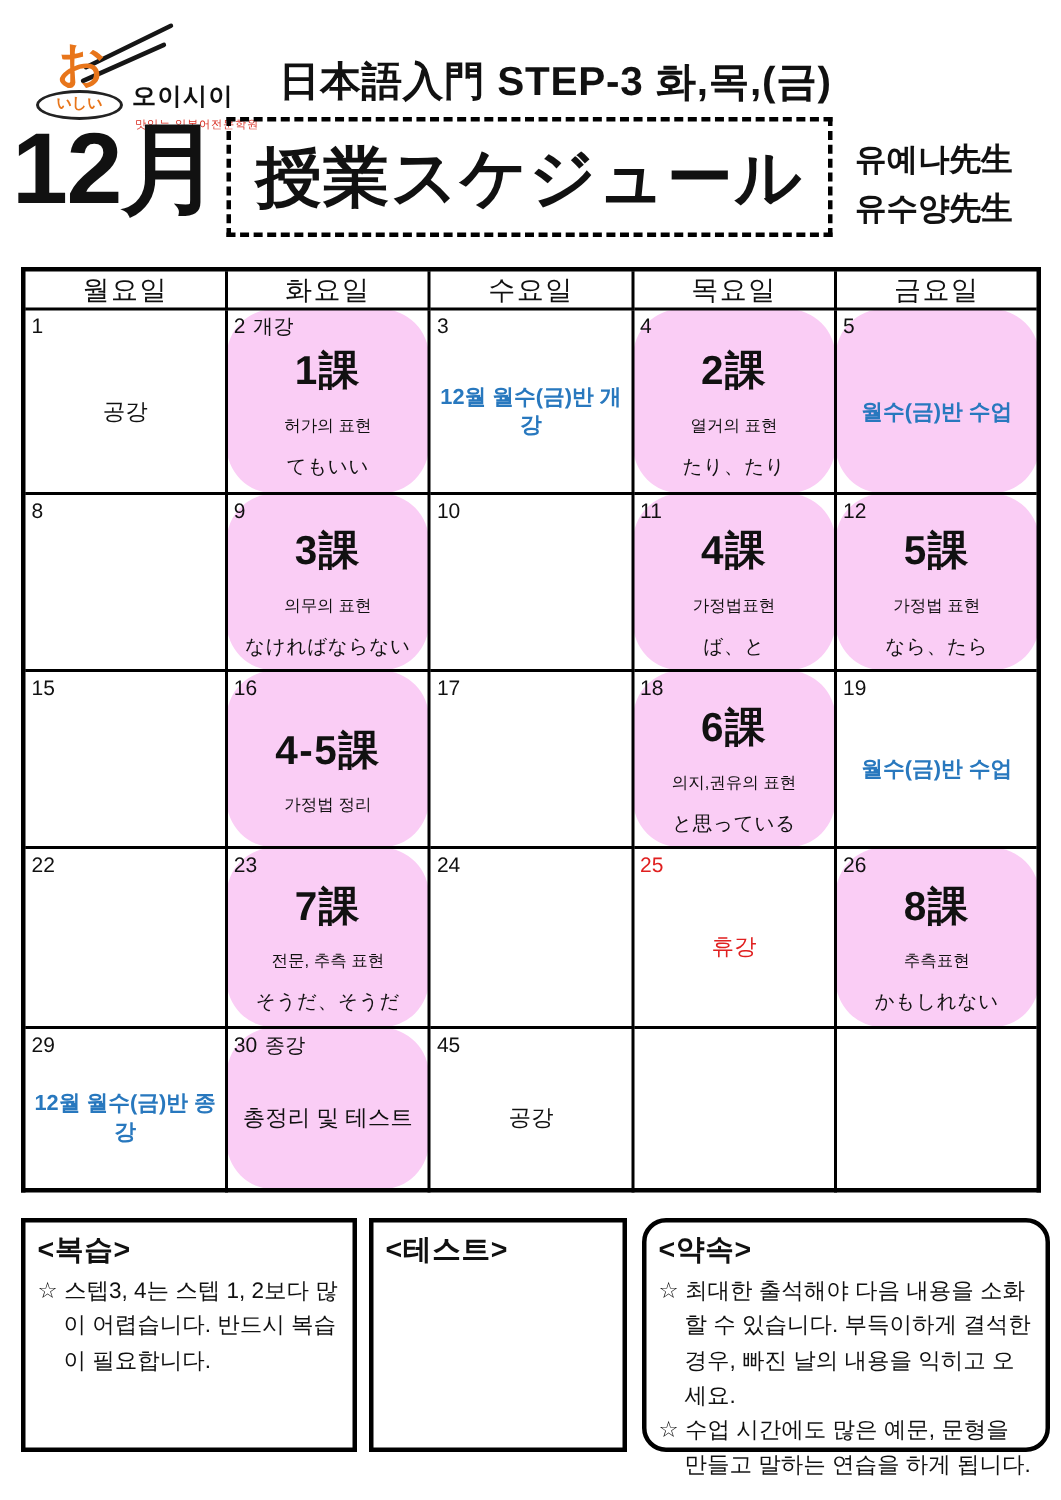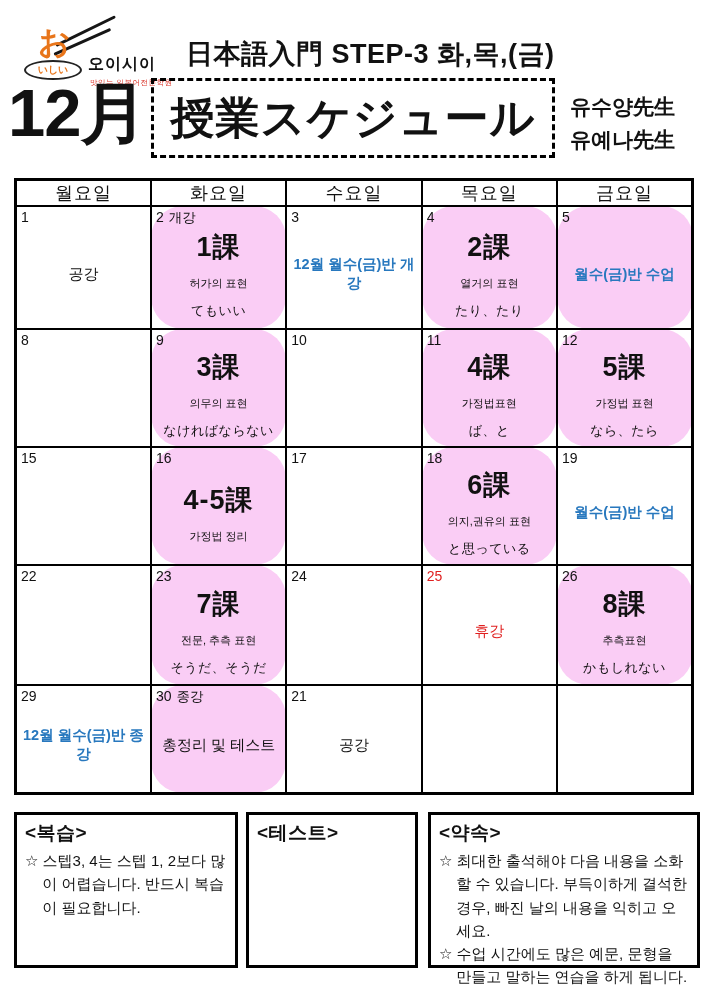--- a/index.html
+++ b/index.html
@@ -52,21 +52,21 @@
   .line.desc{font-size:11px;font-weight:500;}
   .line.jp{font-size:13px;font-weight:500;letter-spacing:.5px;}
   .line.blue{color:var(--blue);font-size:14.5px;font-weight:600;}
   .line.plain{font-size:15px;font-weight:500;}
   .line.red{color:var(--red);font-size:15px;font-weight:500;}
 
   
   .note{position:absolute;top:812px;height:156px;border:3px solid #000;padding:5px 8px 6px 8px;background:#fff;}
   .note.n0{left:14px;width:224px;}
   .note.n1{left:246px;width:172px;}
-  .note.n2{left:428px;width:272px;}
+  .note.n2{left:428px;width:272px;border-radius:16px;}
   .note .note-title{font-size:19px;font-weight:700;margin-bottom:3px;letter-spacing:.5px;}
   .note .item{font-size:15px;line-height:1.55;padding-left:1.15em;text-indent:-1.15em;}
 </style>
 </head>
 <body>
 
 <div class="page">
 
   <div class="logo">
     <span class="chop a"></span>
@@ -76,22 +76,22 @@
     <div class="logo-name">오이시이</div>
     <div class="logo-tagline">맛있는 일본어전문학원</div>
   </div>
 
   <div class="course-title">日本語入門 STEP-3 화,목,(금)</div>
   <div class="month">12月</div>
   <div class="schedule-box">
     <span>授業スケジュール</span>
   </div>
   <div class="teachers">
+    <div>유예나先生</div>
     <div>유수양先生</div>
-    <div>유예나先生</div>
   </div>
 
   <table class="calendar">
     <thead>
       <tr>
           <th>월요일</th>
           <th>화요일</th>
           <th>수요일</th>
           <th>목요일</th>
           <th>금요일</th>
@@ -283,21 +283,21 @@
           <td class="pink">
             <div class="cell">
               <div class="dateline"><span class="date">30</span><span class="suffix">종강</span></div>
               <div class="body">
                 <div class="line plain">총정리 및 테스트</div>
               </div>
             </div>
           </td>
           <td>
             <div class="cell">
-              <div class="dateline"><span class="date">21</span></div>
+              <div class="dateline"><span class="date">45</span></div>
               <div class="body">
                 <div class="line plain">공강</div>
               </div>
             </div>
           </td>
           <td>
             <div class="cell">
               <div class="dateline"><span class="date"></span></div>
               <div class="body"></div>
             </div>

